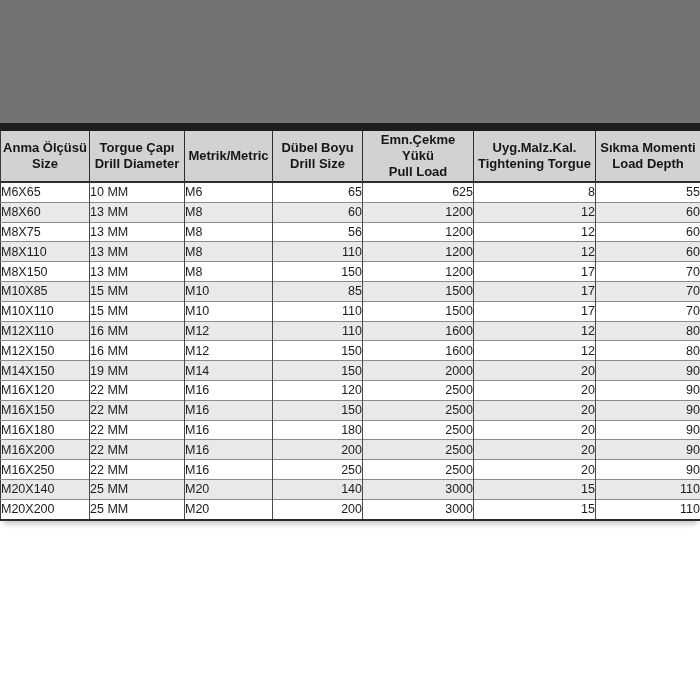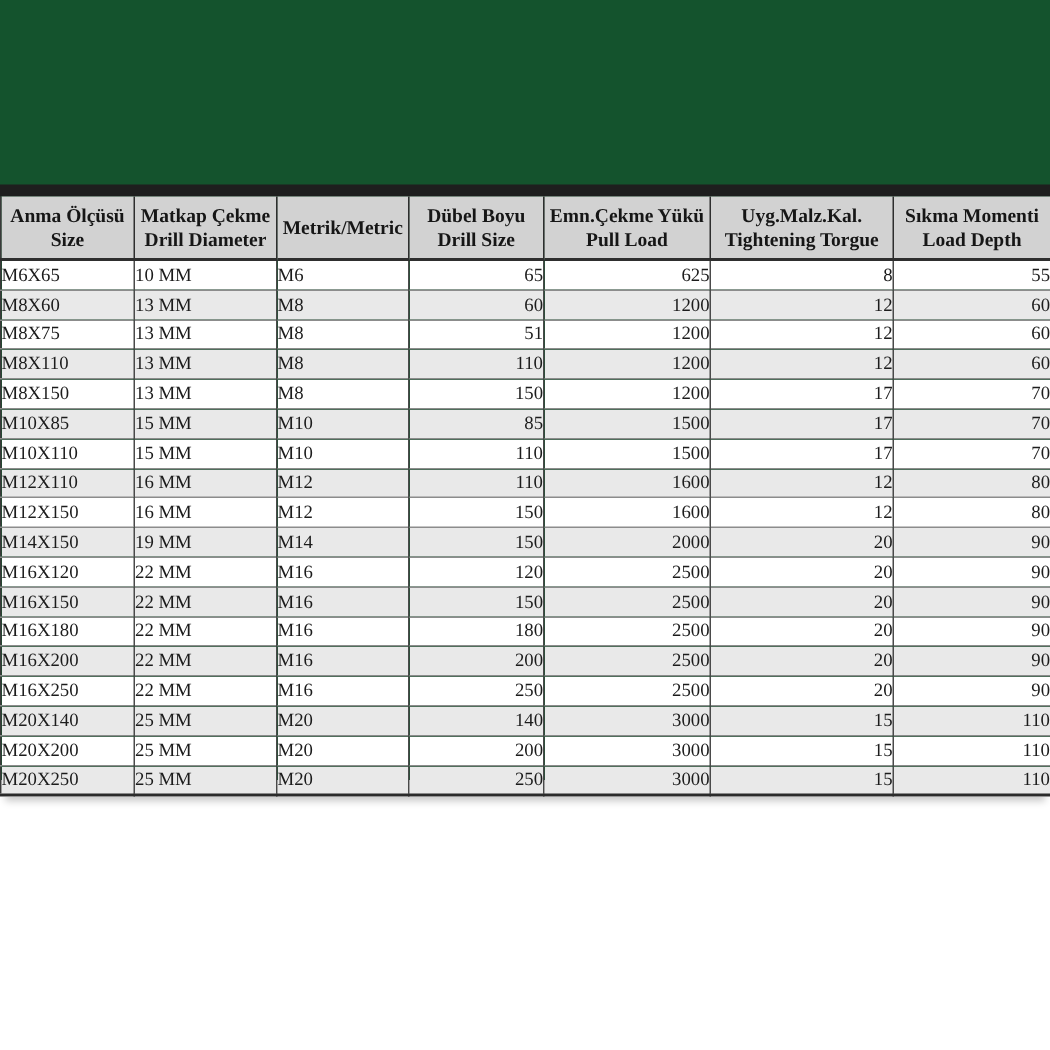--- a/index.html
+++ b/index.html
@@ -8,22 +8,21 @@
     background: #ffffff;
     width: 700px;
     height: 700px;
     overflow: hidden;
     font-family: "Liberation Sans", sans-serif;
   }
   .page {
     position: relative;
     width: 700px;
     height: 520px;
-    background: #14532d;
-    font-family: Liberation Serif, serif;
+    background: #737373;
   }
   .table-wrap {
     position: absolute;
     top: 123px;
     left: 0;
     width: 700px;
     box-shadow: 0 6px 5px -3px rgba(0,0,0,0.22);
   }
   .top-bar {
     height: 8px;
@@ -87,21 +86,21 @@
         <col style="width:122px">
         <col style="width:105px">
       </colgroup>
       <thead>
         <tr>
             <th>
               <span class="l1">Anma Ölçüsü</span>
               <span class="l2">Size</span>
             </th>
             <th>
-              <span class="l1">Matkap Çekme</span>
+              <span class="l1">Torgue Çapı</span>
               <span class="l2">Drill Diameter</span>
             </th>
             <th>
               <span class="l1">Metrik/Metric</span>
             </th>
             <th>
               <span class="l1">Dübel Boyu</span>
               <span class="l2">Drill Size</span>
             </th>
             <th>
@@ -134,21 +133,21 @@
             <td class="a-left">M8</td>
             <td class="a-right">60</td>
             <td class="a-right">1200</td>
             <td class="a-right">12</td>
             <td class="a-right">60</td>
           </tr>
           <tr>
             <td class="a-left">M8X75</td>
             <td class="a-left">13 MM</td>
             <td class="a-left">M8</td>
-            <td class="a-right">51</td>
+            <td class="a-right">56</td>
             <td class="a-right">1200</td>
             <td class="a-right">12</td>
             <td class="a-right">60</td>
           </tr>
           <tr>
             <td class="a-left">M8X110</td>
             <td class="a-left">13 MM</td>
             <td class="a-left">M8</td>
             <td class="a-right">110</td>
             <td class="a-right">1200</td>
@@ -265,25 +264,16 @@
           </tr>
           <tr>
             <td class="a-left">M20X200</td>
             <td class="a-left">25 MM</td>
             <td class="a-left">M20</td>
             <td class="a-right">200</td>
             <td class="a-right">3000</td>
             <td class="a-right">15</td>
             <td class="a-right">110</td>
           </tr>
-          <tr>
-            <td class="a-left">M20X250</td>
-            <td class="a-left">25 MM</td>
-            <td class="a-left">M20</td>
-            <td class="a-right">250</td>
-            <td class="a-right">3000</td>
-            <td class="a-right">15</td>
-            <td class="a-right">110</td>
-          </tr>
         </tbody>
     </table>
   </div>
 </div>
 
 </body></html>

